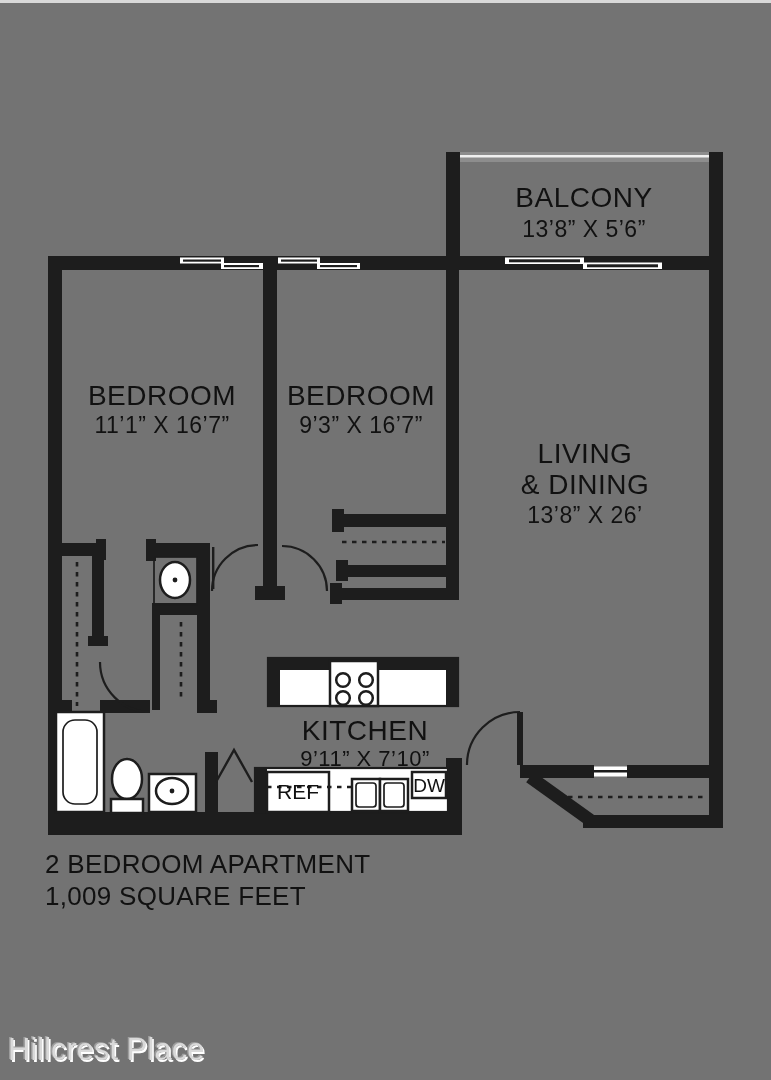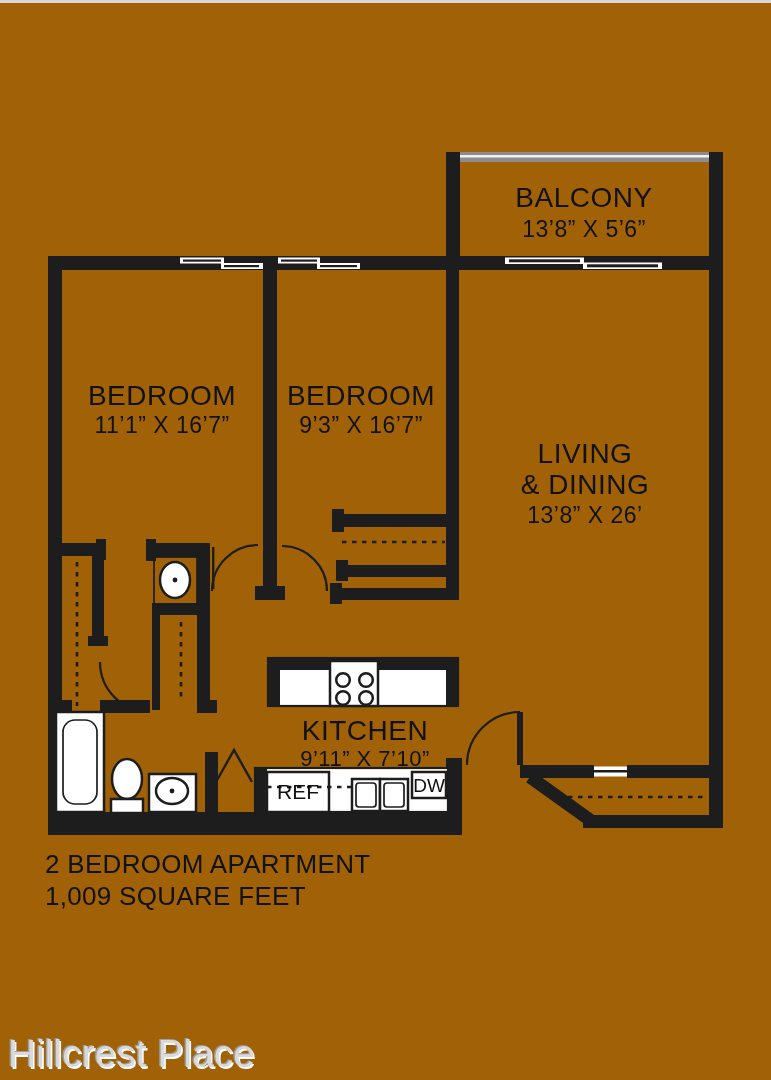--- a/index.html
+++ b/index.html
@@ -1,36 +1,36 @@
 <!DOCTYPE html>
 <html><head>
 <meta charset="utf-8">
 <style>
   html,body{margin:0;padding:0;background:#ffffff;}
-  .stage{position:relative;width:771px;height:1080px;background:#a16207;overflow:hidden;
+  .stage{position:relative;width:771px;height:1080px;background:#737373;overflow:hidden;
          font-family:"Liberation Sans",sans-serif;}
   .topedge{position:absolute;left:0;top:0;width:771px;height:3px;background:#d9d9d9;}
   svg{position:absolute;left:0;top:0;}
   .w{fill:#1d1d1d;}
   .rail{fill:#8d8d8d;}
   .railhi{fill:#f0f0f0;}
   .ol{fill:#ffffff;stroke:#1d1d1d;stroke-width:2.2;}
   .ol3{fill:#ffffff;stroke:#1d1d1d;stroke-width:2.5;}
   .inr{fill:none;stroke:#1d1d1d;stroke-width:1.7;}
   .dash{fill:none;stroke:#1d1d1d;stroke-width:2.6;stroke-dasharray:4.5 5.5;}
   .arc{fill:none;stroke:#1d1d1d;stroke-width:2.2;}
   .thinline{fill:#1d1d1d;}
   text{fill:#111111;}
   .room{font-size:28px;letter-spacing:.5px;}
   .dims{font-size:23px;letter-spacing:.5px;}
   .kdims{font-size:22px;letter-spacing:.5px;}
   .appl{font-size:21px;}
   .appl2{font-size:19px;}
   .foot{font-size:26px;letter-spacing:.3px;}
-  .watermark{position:absolute;left:8px;top:1032px;font-size:39px;color:#d9d9d9;
+  .watermark{position:absolute;left:8px;top:1032px;font-size:31px;color:#d9d9d9;
              text-shadow:-1.5px -1.5px 0 #9e9e9e,1.5px 1.5px 0 #ffffff;}
 </style>
 </head>
 <body>
 
 <div class="stage">
   <div class="topedge"></div>
 
   <svg width="771" height="1080" viewBox="0 0 771 1080">
 

